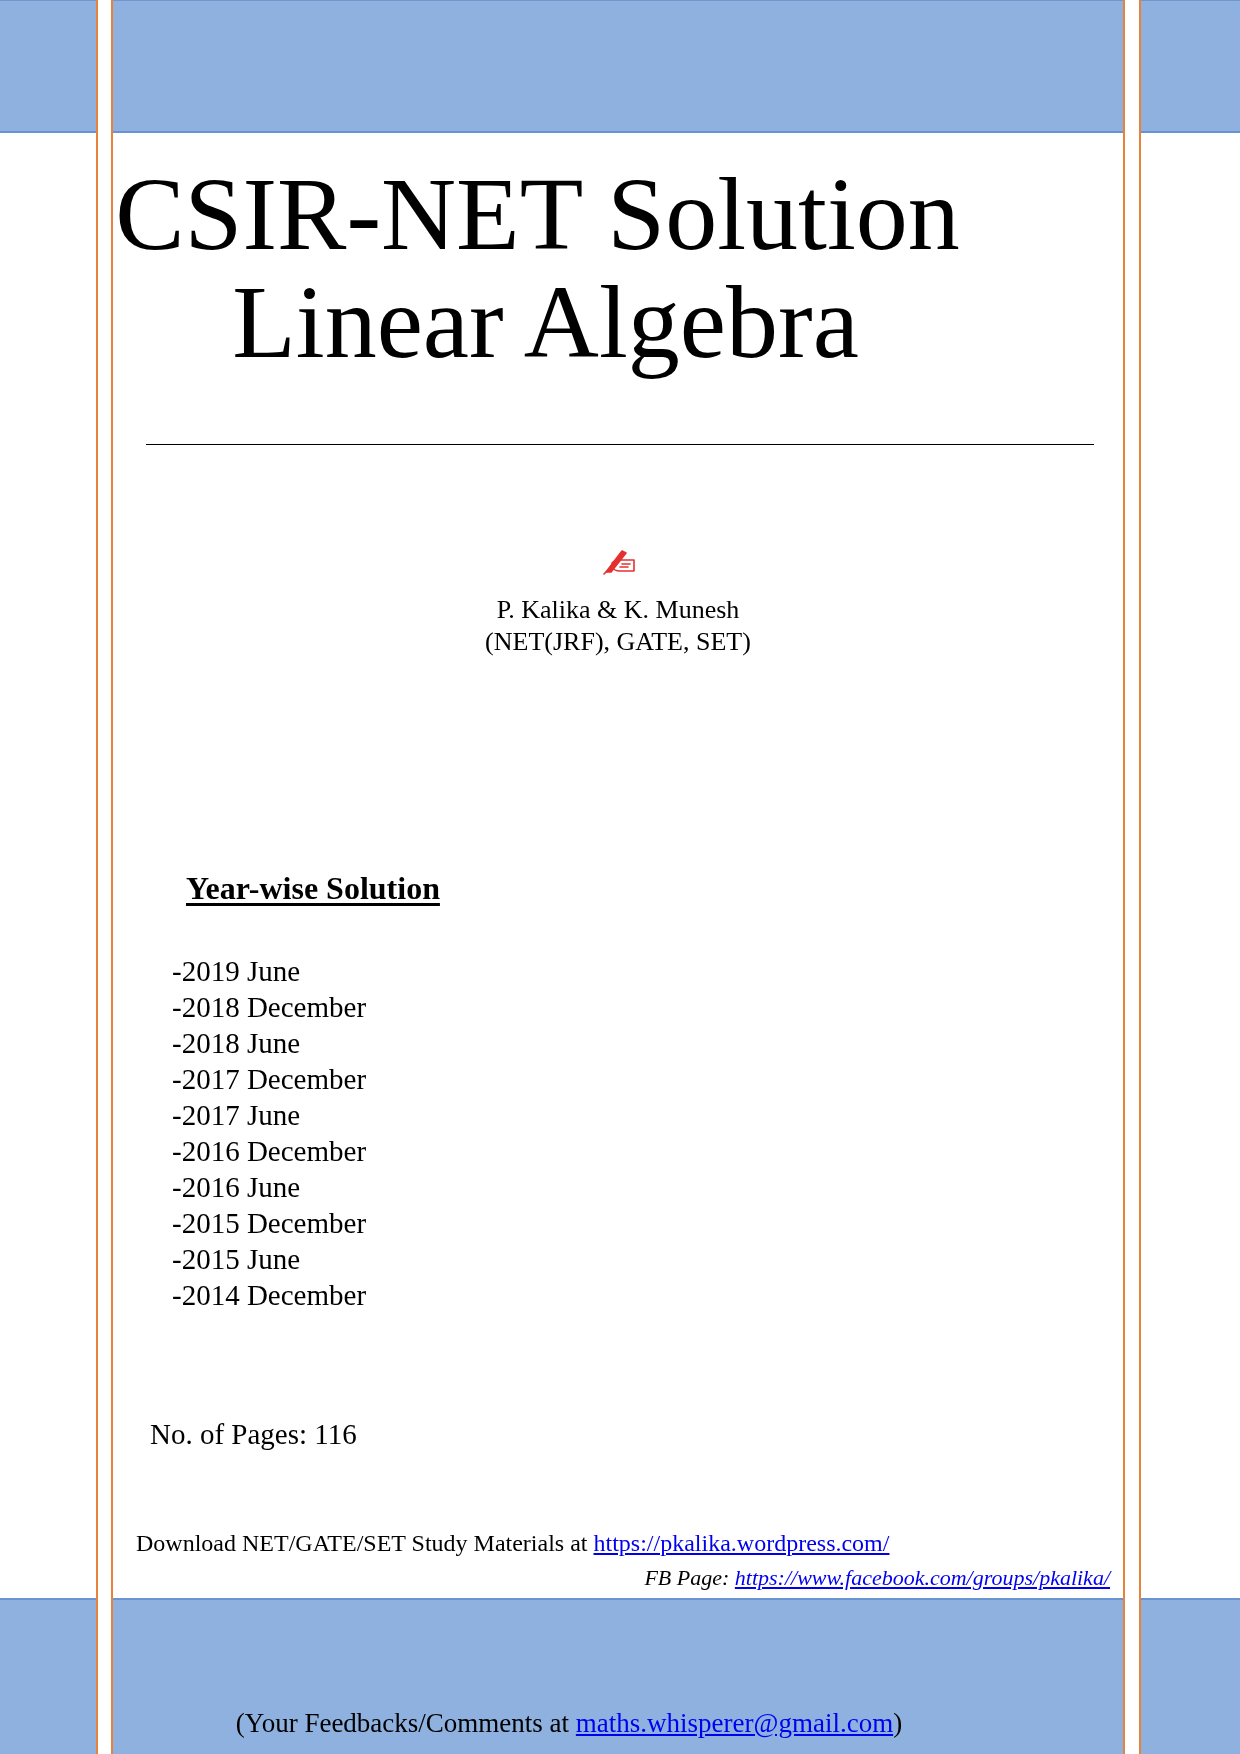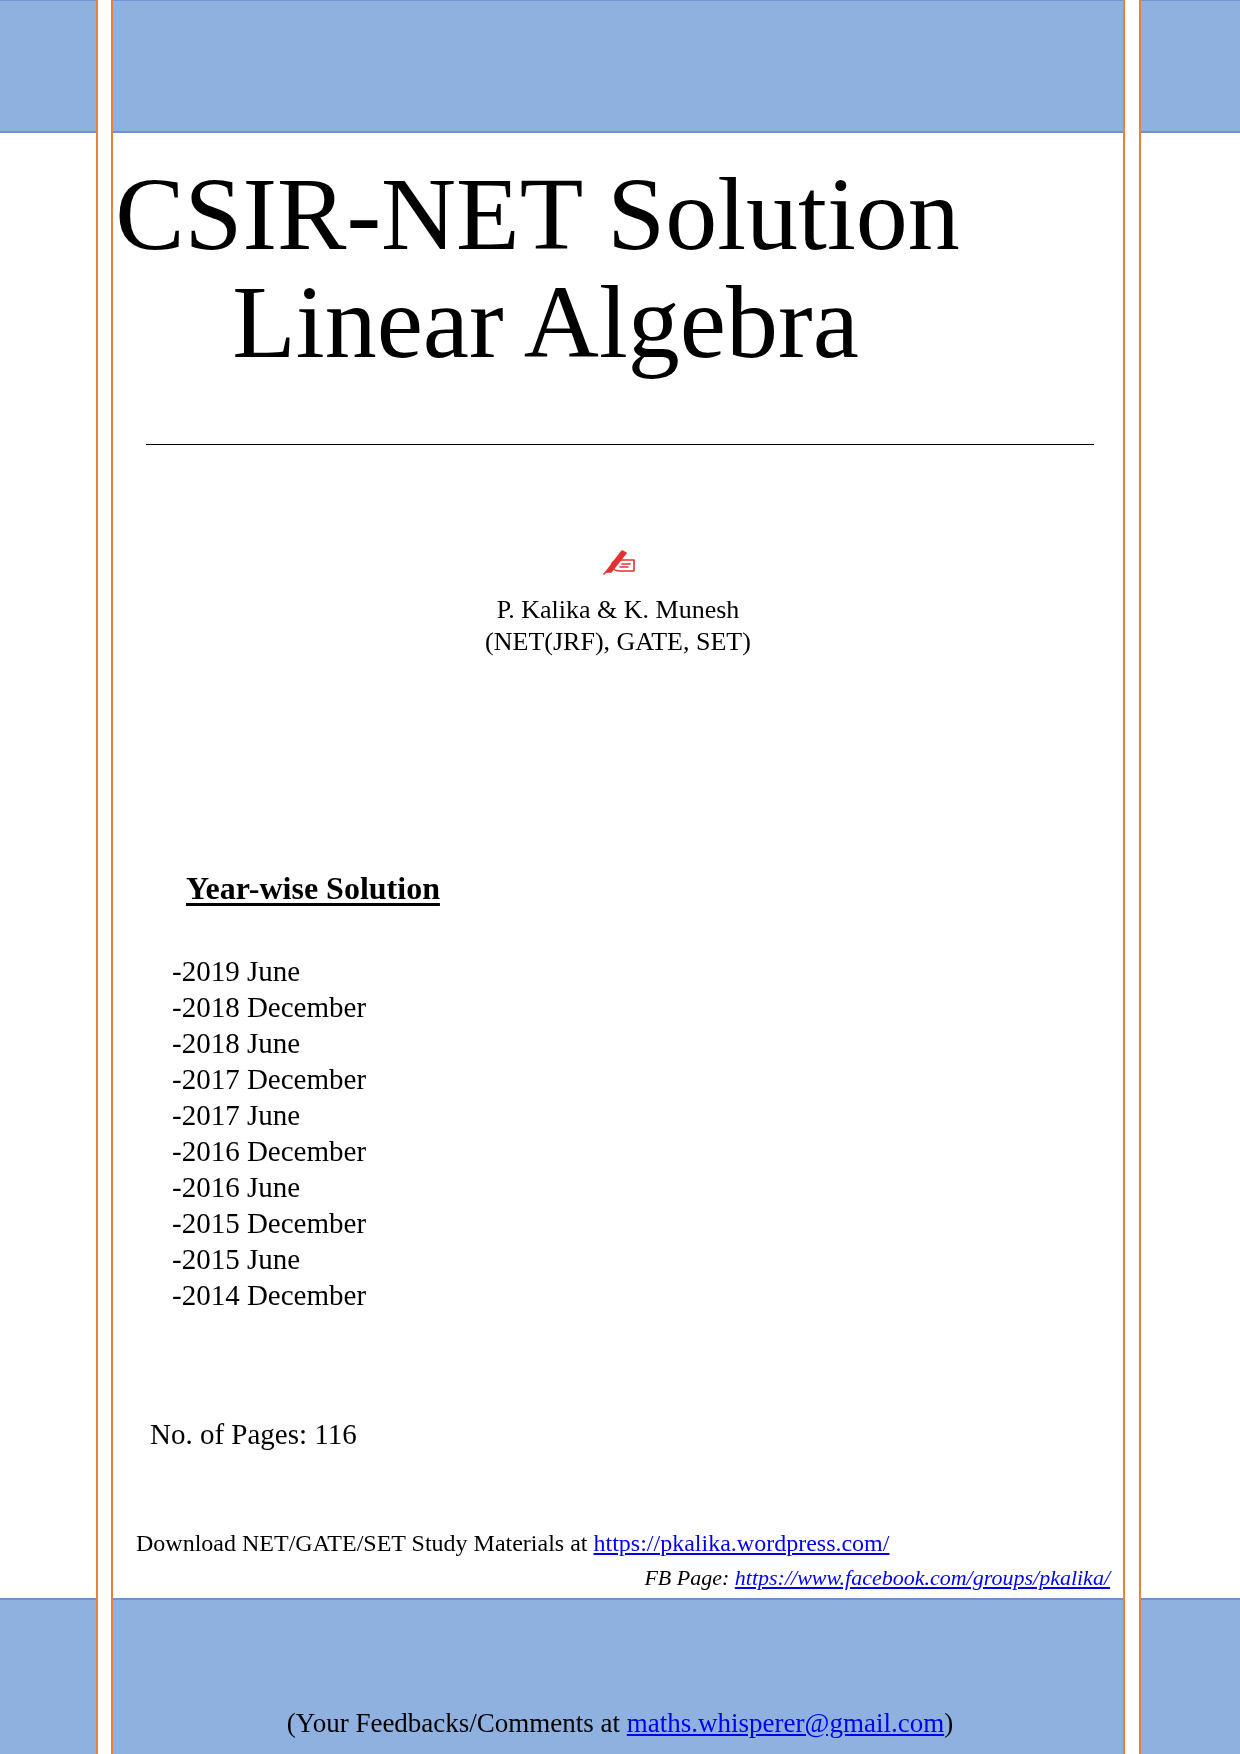--- a/index.html
+++ b/index.html
@@ -137,21 +137,21 @@
       position: absolute;
       right: 130px;
       top: 1565px;
       font-size: 22px;
       font-style: italic;
       white-space: nowrap;
     }
     .feedback-line {
       position: absolute;
       left: 0;
-      width: 1240px;
+      width: 1138px;
       top: 1708px;
       text-align: center;
       font-size: 27px;
       white-space: nowrap;
     }
   </style>
 </head>
 <body>
 
 <div class="band band-top"></div>

